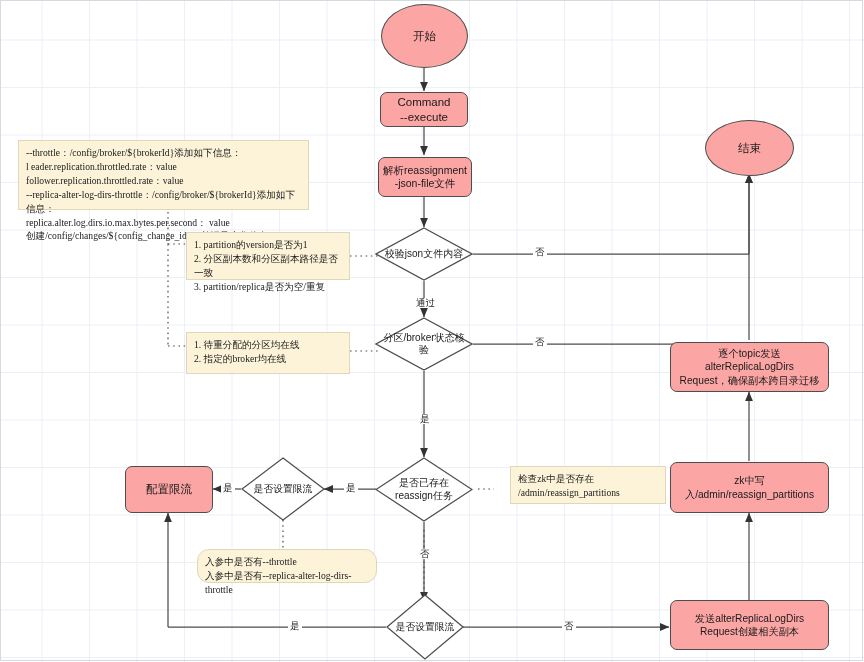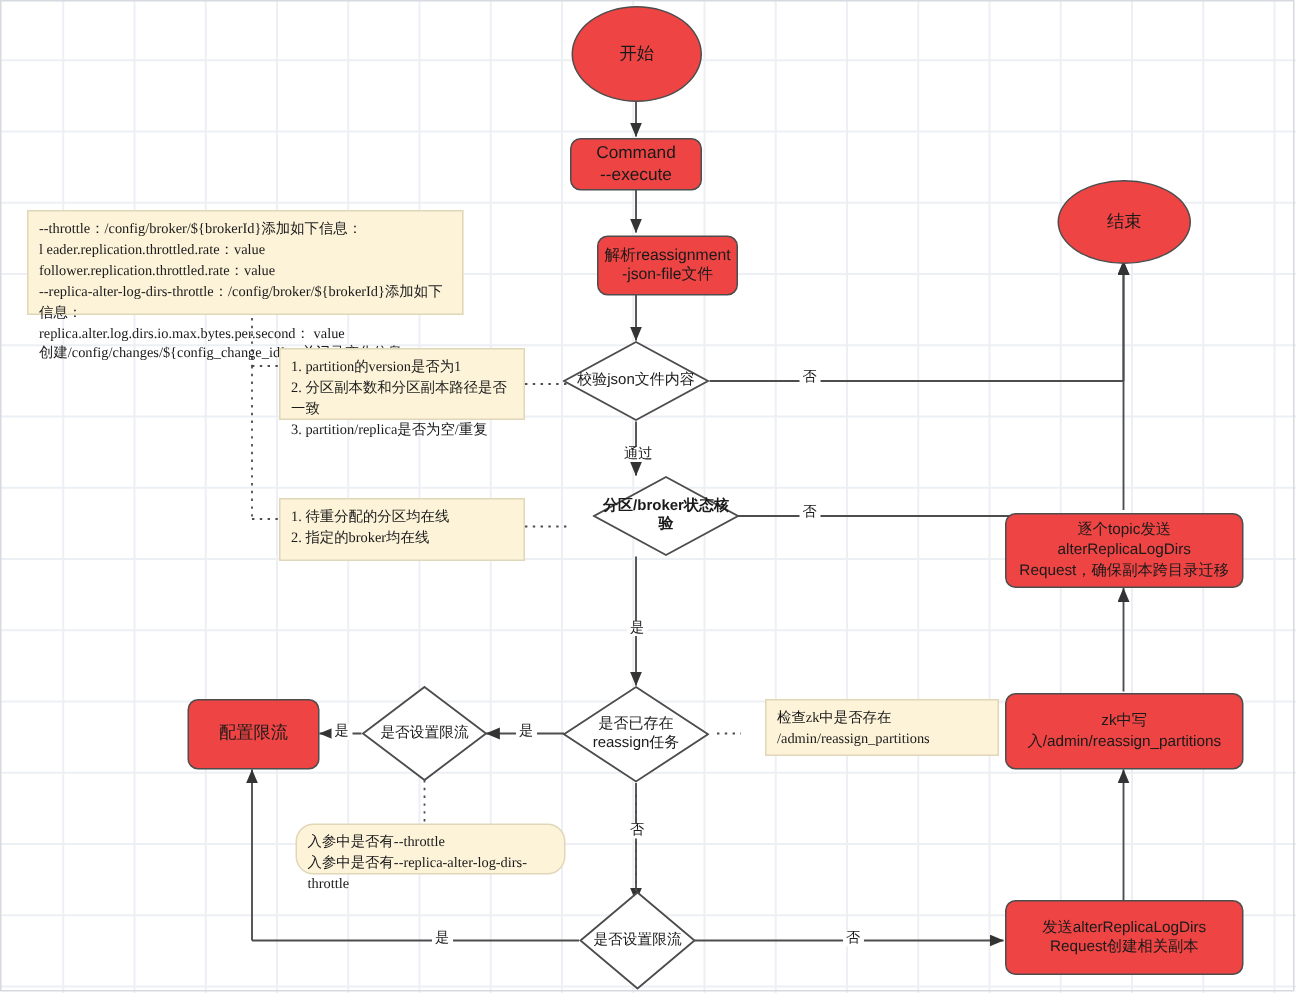--- a/index.html
+++ b/index.html
@@ -21,21 +21,21 @@
   }
   #border{
     position:absolute;left:0;top:0;width:863px;height:661px;
     border:1px solid #d6dae0;box-sizing:border-box;pointer-events:none;
   }
   svg#edges{position:absolute;left:0;top:0;width:864px;height:662px;}
 
   .node{
     position:absolute;box-sizing:border-box;
     display:flex;align-items:center;justify-content:center;
-    text-align:center;color:#1a1a1a;background:#ef4444;
+    text-align:center;color:#1a1a1a;background:#fca5a5;
     border:1px solid #4d4d4d;
     line-height:1.28;
     white-space:pre-line;
   }
   .term{border-radius:50%;font-size:11.5px;}
   .proc{border-radius:7px;font-size:11.5px;}
   .dec-wrap{position:absolute;}
   .dec-shape{
     position:absolute;left:0;top:0;width:100%;height:100%;
   }
@@ -116,42 +116,42 @@
   </g>
 </svg>
 
 <div class="node term" style="left:381px;top:4px;width:87px;height:64px;">开始</div>
 
 <div class="node term" style="left:705px;top:120px;width:89px;height:56px;">结束</div>
 
 <div class="node proc" style="left:380px;top:92px;width:88px;height:35px;">Command
 --execute</div>
 
-<div class="node proc" style="left:378px;top:157px;width:94px;height:40px;font-size:10.5px;margin-left:20px;">解析reassignment
+<div class="node proc" style="left:378px;top:157px;width:94px;height:40px;font-size:10.5px;">解析reassignment
 -json-file文件</div>
 
 <div class="node proc" style="left:125px;top:466px;width:88px;height:47px;">配置限流</div>
 
 <div class="node proc" style="left:670px;top:342px;width:159px;height:50px;font-size:10.2px;padding:16px 4px;">逐个topic发送alterReplicaLogDirs
 Request，确保副本跨目录迁移</div>
 
 <div class="node proc" style="left:670px;top:462px;width:159px;height:51px;font-size:10.2px;padding:0 4px;">zk中写
 入/admin/reassign_partitions</div>
 
 <div class="node proc" style="left:670px;top:600px;width:159px;height:50px;font-size:10.2px;padding:0 4px;">发送alterReplicaLogDirs
 Request创建相关副本</div>
 
 <div class="dec-wrap" style="left:375px;top:227px;width:98px;height:54px;">
   <svg class="dec-shape" viewBox="0 0 98 54" preserveAspectRatio="none">
     <polygon points="49,1 97,27 49,53 1,27" fill="#ffffff" stroke="#4d4d4d" stroke-width="1.25"></polygon>
   </svg>
   <div class="dec-label">校验json文件内容</div>
 </div>
 
-<div class="dec-wrap" style="left:395px;top:317px;width:98px;height:54px;font-weight:bold;">
+<div class="dec-wrap" style="left:375px;top:317px;width:98px;height:54px;">
   <svg class="dec-shape" viewBox="0 0 98 54" preserveAspectRatio="none">
     <polygon points="49,1 97,27 49,53 1,27" fill="#ffffff" stroke="#4d4d4d" stroke-width="1.25"></polygon>
   </svg>
   <div class="dec-label">分区/broker状态核
 验</div>
 </div>
 
 <div class="dec-wrap" style="left:375px;top:457px;width:98px;height:65px;">
   <svg class="dec-shape" viewBox="0 0 98 65" preserveAspectRatio="none">
     <polygon points="49,1 97,32.5 49,64 1,32.5" fill="#ffffff" stroke="#4d4d4d" stroke-width="1.25"></polygon>

